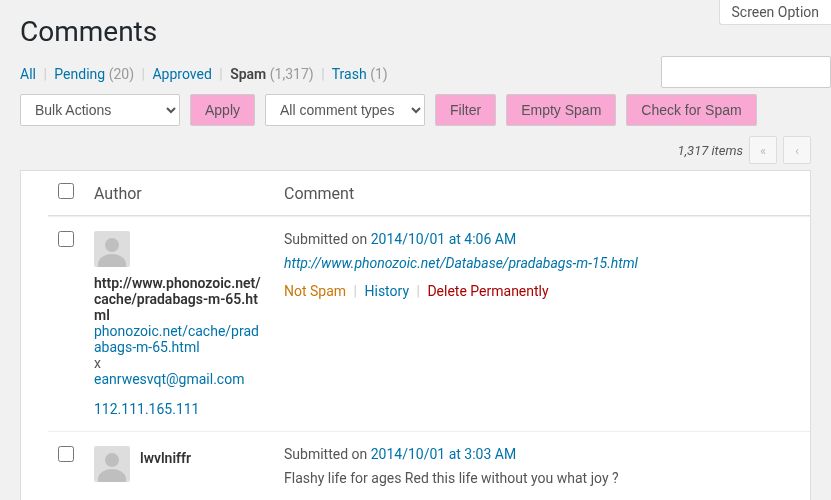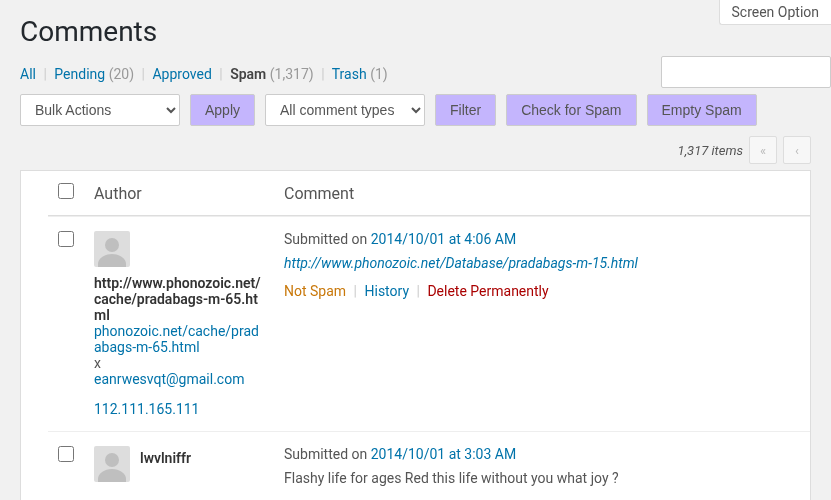--- a/index.html
+++ b/index.html
@@ -49,21 +49,21 @@
   select, button.btn, input[type=text].search {
     font-size: 14px;
     height: 32px;
     border: 1px solid #ccc;
     background: #fff;
     color: #555;
     padding: 0 10px;
     border-radius: 2px;
   }
   select { min-width: 160px; cursor: pointer; }
-  button.btn { cursor: pointer; padding: 0 14px; background: #c4b5fd; }
+  button.btn { cursor: pointer; padding: 0 14px; background: #f9a8d4; }
 
   .pagenav { display: flex; align-items: center; justify-content: flex-end; gap: 6px; margin: 10px 0 6px 0; font-size: 13px; color:#555; font-style: italic;}
   .pagenav .pgbtn {
     font-style: normal;
     width: 28px; height: 28px;
     border: 1px solid #ddd;
     background: #f7f7f7;
     color: #bbb;
     display: inline-flex; align-items:center; justify-content:center;
     border-radius: 2px;
@@ -183,22 +183,22 @@
 
   <div class="tablenav">
     <select>
       <option>Bulk Actions</option>
     </select>
     <button class="btn">Apply</button>
     <select>
       <option>All comment types</option>
     </select>
     <button class="btn">Filter</button>
+    <button class="btn">Empty Spam</button>
     <button class="btn">Check for Spam</button>
-    <button class="btn">Empty Spam</button>
   </div>
 
   <div class="pagenav">
     <span>1,317 items</span>
     <span class="pgbtn">«</span>
     <span class="pgbtn">‹</span>
   </div>
 
   <table class="comments">
     <thead>

